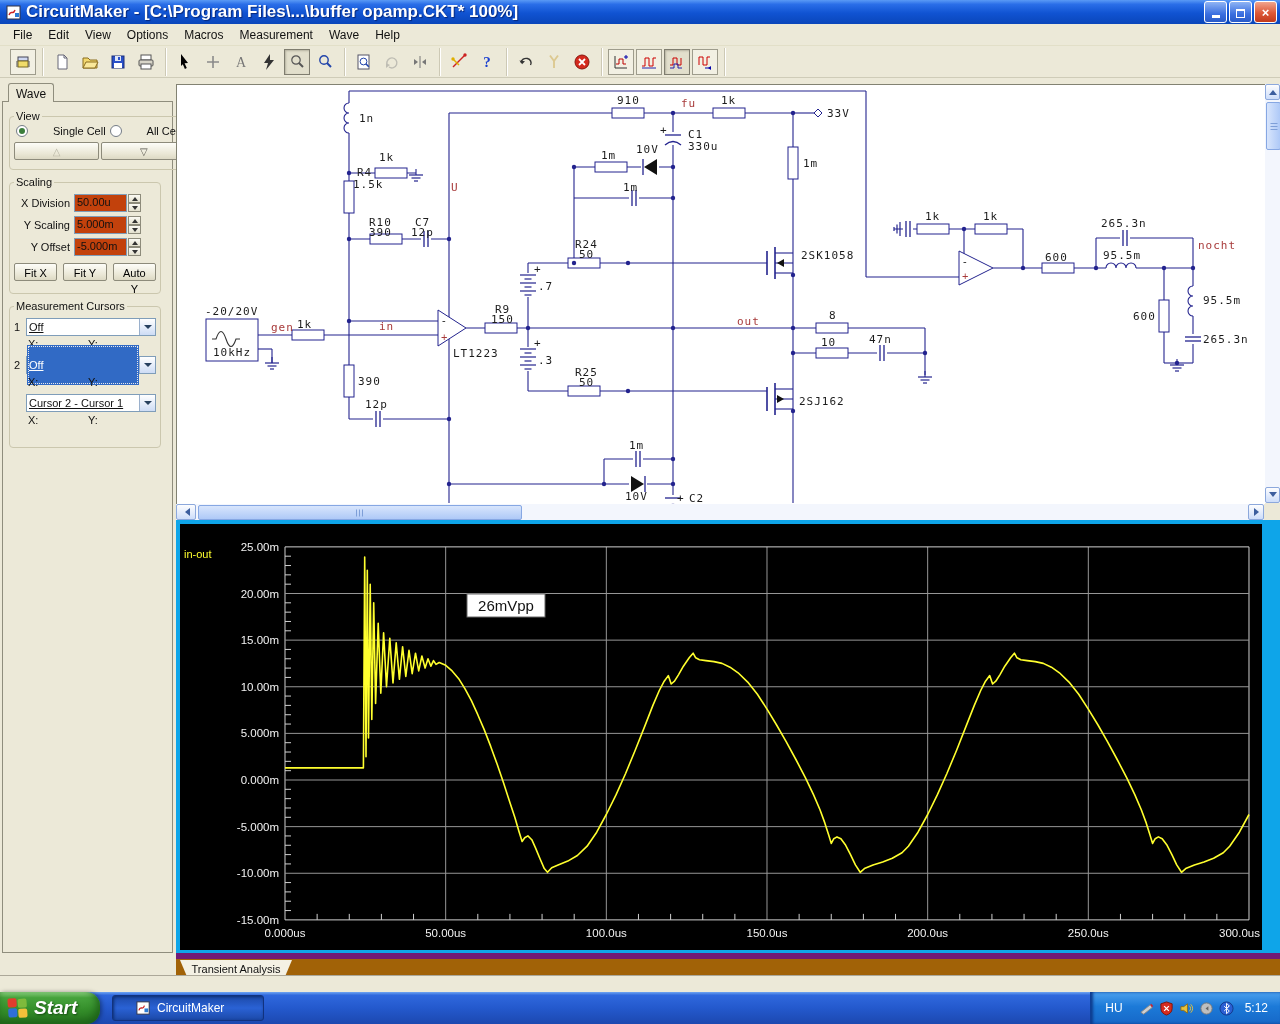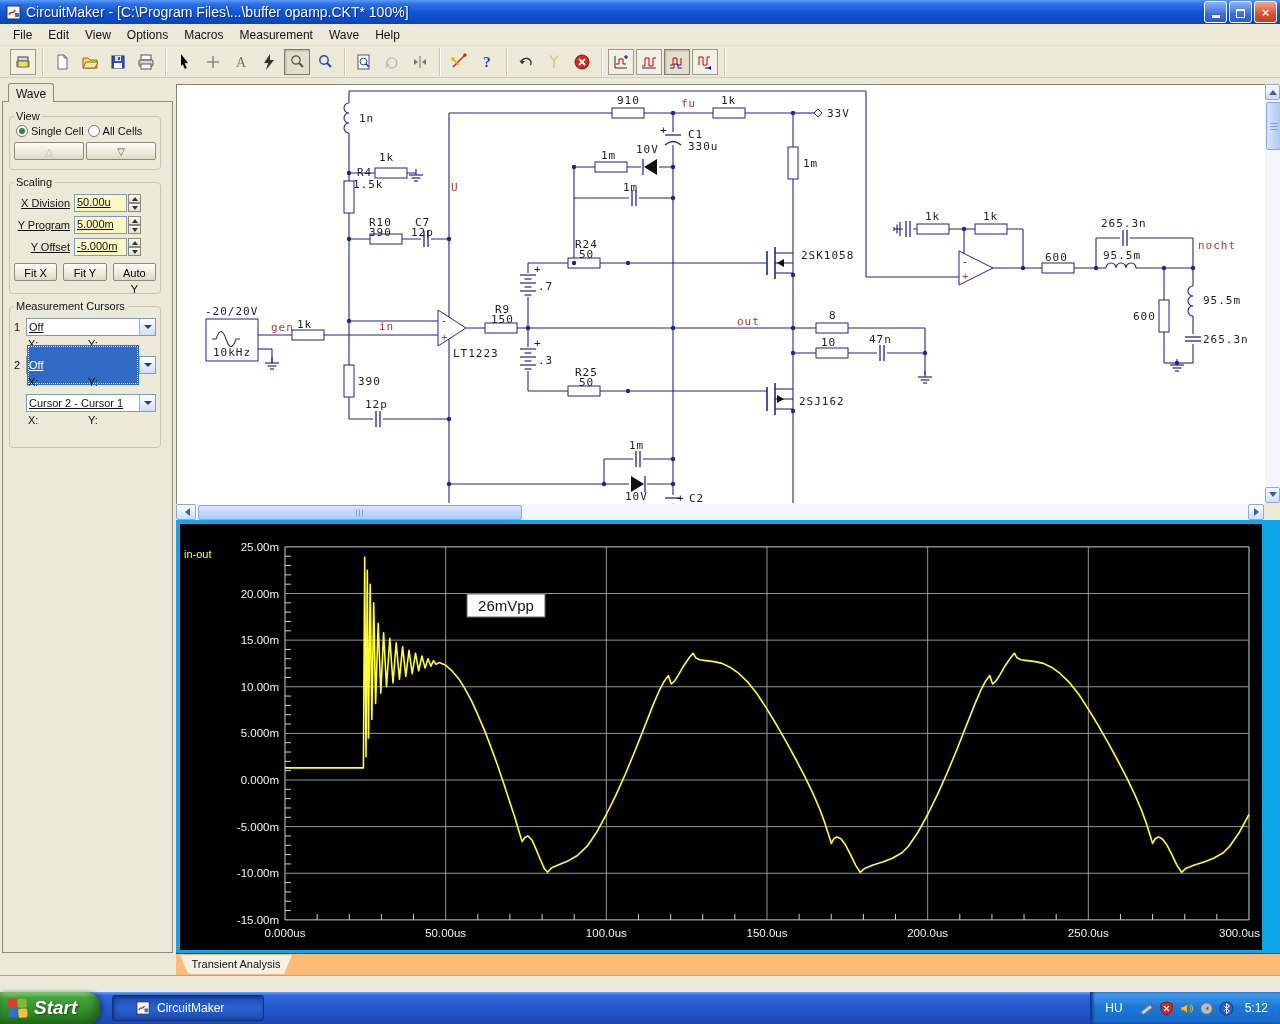--- a/index.html
+++ b/index.html
@@ -3,21 +3,21 @@
 <meta charset="utf-8">
 <style>
   html,body{margin:0;padding:0;background:#555;}
   #app{position:relative;width:1280px;height:1024px;background:#ece9d8;overflow:hidden;
        font-family:"Liberation Sans",sans-serif;font-size:12px;color:#111;}
   
   .titlebar{position:absolute;left:0;top:0;width:100%;height:24px;
     background:linear-gradient(180deg,#5a9af5 0%,#2a6ee8 18%,#1053d2 55%,#0a46ba 100%);
     display:flex;align-items:center;padding:0 3px;box-sizing:border-box;color:#fff;}
   .title-icon{width:17px;height:17px;margin:0 3px;}
-  .title-text{flex:1;font-weight:normal;font-size:14px;text-shadow:1px 1px 1px #06277a;white-space:nowrap;overflow:hidden;}
+  .title-text{flex:1;font-weight:bold;font-size:17px;text-shadow:1px 1px 1px #06277a;white-space:nowrap;overflow:hidden;}
   .win-btn{width:21px;height:20px;margin-left:2px;border:1px solid #fff;border-radius:3px;
     display:flex;align-items:center;justify-content:center;color:#fff;}
   .btn-min,.btn-restore{background:linear-gradient(180deg,#8fb4f4,#3a6fe0 60%,#2a5bc8);}
   .btn-close{background:linear-gradient(180deg,#f0a58e,#dd5837 55%,#c23a1c);}
   .glyph-min{width:8px;height:3px;background:#fff;margin-top:9px;}
   .glyph-restore{width:7px;height:6px;border:1px solid #fff;border-top-width:2px;margin-top:2px;}
   .glyph-close{font-size:13px;font-weight:bold;line-height:1;}
   
   .menubar{position:absolute;left:0;top:24px;width:100%;height:22px;background:#ece9d8;
     display:flex;align-items:center;padding-left:5px;box-sizing:border-box;border-bottom:1px solid #e2dfc8;}
@@ -34,28 +34,28 @@
   .sidebar{position:absolute;left:0;top:78px;width:176px;height:897px;background:#ece9d8;}
   .side-tab{position:absolute;left:8px;top:5px;width:46px;height:19px;background:#ece9d8;
     border:1px solid #8f8d7d;border-bottom:none;border-radius:3px 3px 0 0;text-align:center;padding-top:3px;box-sizing:border-box;font-size:12px;z-index:2;}
   .side-body{position:absolute;left:2px;top:23px;width:169px;height:850px;border:1px solid #8f8d7d;background:#ece9d8;}
   fieldset.grp{position:absolute;left:6px;width:152px;margin:0;padding:2px 4px 4px 4px;
     border:1px solid #cbc7ae;border-radius:4px;box-sizing:border-box;}
   fieldset.grp legend{font-size:11px;padding:0 2px;}
   .radio-row{display:flex;align-items:center;gap:4px;font-size:11px;margin:1px 0 5px 2px;white-space:nowrap;}
   .rb{display:inline-block;width:10px;height:10px;border:1px solid #747c86;border-radius:50%;background:#fff;margin-right:3px;vertical-align:-2px;position:relative;}
   .rb.checked:after{content:"";position:absolute;left:2px;top:2px;width:6px;height:6px;border-radius:50%;background:#3b7d3b;}
-  .radio{display:flex;align-items:center;}
+  .radio{display:flex;align-items:center;gap:22px;}
   .updown-row{display:flex;gap:2px;}
   .xp-btn{flex:1;height:18px;border:1px solid #8d8b7b;border-radius:2px;font-size:10px;
     background:linear-gradient(180deg,#fdfdf8,#e9e6d4 70%,#ddd9c4);text-align:center;line-height:16px;}
   .tri-up{color:#b9b7a6;} .tri-dn{color:#55534a;}
-  .field-row{display:flex;align-items:center;margin:4px 0;text-decoration:underline;}
+  .field-row{display:flex;align-items:center;margin:4px 0;}
   .fl{width:56px;text-align:right;font-size:11px;padding-right:4px;}
-  .ti{width:47px;height:14px;border:1px solid #7f9db9;background:#fef9c3;font-size:11px;padding:1px 2px;overflow:hidden;white-space:nowrap;}
+  .ti{width:47px;height:14px;border:1px solid #7f9db9;background:#c2410c;font-size:11px;padding:1px 2px;overflow:hidden;white-space:nowrap;}
   .spin{width:13px;height:18px;display:flex;flex-direction:column;margin-left:1px;}
   .spin i{flex:1;border:1px solid #8d8b7b;background:linear-gradient(#fbfaf4,#e3e0cd);position:relative;}
   .spin i:after{content:"";position:absolute;left:3px;border-left:3px solid transparent;border-right:3px solid transparent;}
   .spin i.up:after{top:2px;border-bottom:4px solid #333;}
   .spin i.dn:after{top:2px;border-top:4px solid #333;}
   .fit-row{display:flex;gap:6px;margin-top:7px;}
   .fit-row .xp-btn{font-size:11px;line-height:16px;}
   .cur-row{display:flex;align-items:center;margin:4px 0 2px 0;}
   .cn{width:12px;font-size:11px;}
   .dd{flex:1;height:18px;border:1px solid #7f9db9;background:#fff;display:flex;align-items:center;box-sizing:border-box;}
@@ -79,21 +79,21 @@
   .sb-dn i{border-top:5px solid #3c5e9e;}
   .sb-left{width:20px;height:16px;} .sb-left i{border-right:5px solid #3c5e9e;left:4px;top:3px;}
   .sb-right{width:16px;height:16px;} .sb-right i{border-left:5px solid #3c5e9e;left:5px;top:3px;}
   .sb-thumb-v{position:absolute;left:1px;width:13px;background:linear-gradient(90deg,#d8e5fc,#aec9f7);border:1px solid #86a7e3;border-radius:2px;}
   .sb-thumb-h{position:absolute;top:1px;height:13px;background:linear-gradient(180deg,#d8e5fc,#aec9f7);border:1px solid #86a7e3;border-radius:2px;}
   .grip{position:absolute;left:50%;top:50%;transform:translate(-50%,-50%);width:8px;height:7px;
     background:repeating-linear-gradient(90deg,#7e9fd8 0 1px,transparent 1px 3px);}
   .grip-v{width:7px;height:8px;background:repeating-linear-gradient(0deg,#7e9fd8 0 1px,transparent 1px 3px);}
   
   .plot{position:absolute;left:176px;top:520px;width:1104px;height:433px;background:#0ea5e9;}
-  .tabrow{position:absolute;left:176px;top:953px;width:1104px;height:22px;background:#fdba74;border-top:1px solid #701a75;}
+  .tabrow{position:absolute;left:176px;top:953px;width:1104px;height:22px;background:#a16207;border-top:6px solid #701a75;}
   .sheet-tab{position:absolute;left:4px;top:1px;width:112px;height:19px;}
   .sheet-shape{position:absolute;left:0;top:0;width:100%;height:100%;background:#f4f1e4;
     clip-path:polygon(0 0,100% 0,calc(100% - 8px) 100%,8px 100%);filter:drop-shadow(0 1px 0 #78766a);}
   .sheet-label{position:absolute;left:0;top:3px;width:100%;text-align:center;font-size:11px;}
   .bottomstrip{position:absolute;left:0;top:975px;width:100%;height:17px;background:#ece9d8;border-top:1px solid #aca899;}
   
   .taskbar{position:absolute;left:0;top:992px;width:100%;height:32px;
     background:linear-gradient(180deg,#6fa5f2 0%,#2f68dd 10%,#2459cd 50%,#1c48b0 100%);}
   .start-btn{position:absolute;left:0;top:0;height:32px;width:100px;border-radius:0 14px 14px 0;
     background:linear-gradient(180deg,#8fd584 0%,#46a33c 18%,#338c29 60%,#2a7d22 100%);
@@ -334,21 +334,21 @@
         <legend>Scaling</legend>
         <div class="field-row">
           <span class="fl">X Division</span>
           <span class="ti">50.00u</span>
           <span class="spin">
               <i class="up"></i>
               <i class="dn"></i>
             </span>
         </div>
         <div class="field-row">
-          <span class="fl">Y Program</span>
+          <span class="fl">Y Scaling</span>
           <span class="ti">5.000m</span>
           <span class="spin">
               <i class="up"></i>
               <i class="dn"></i>
             </span>
         </div>
         <div class="field-row">
           <span class="fl">Y Offset</span>
           <span class="ti">-5.000m</span>
           <span class="spin">

